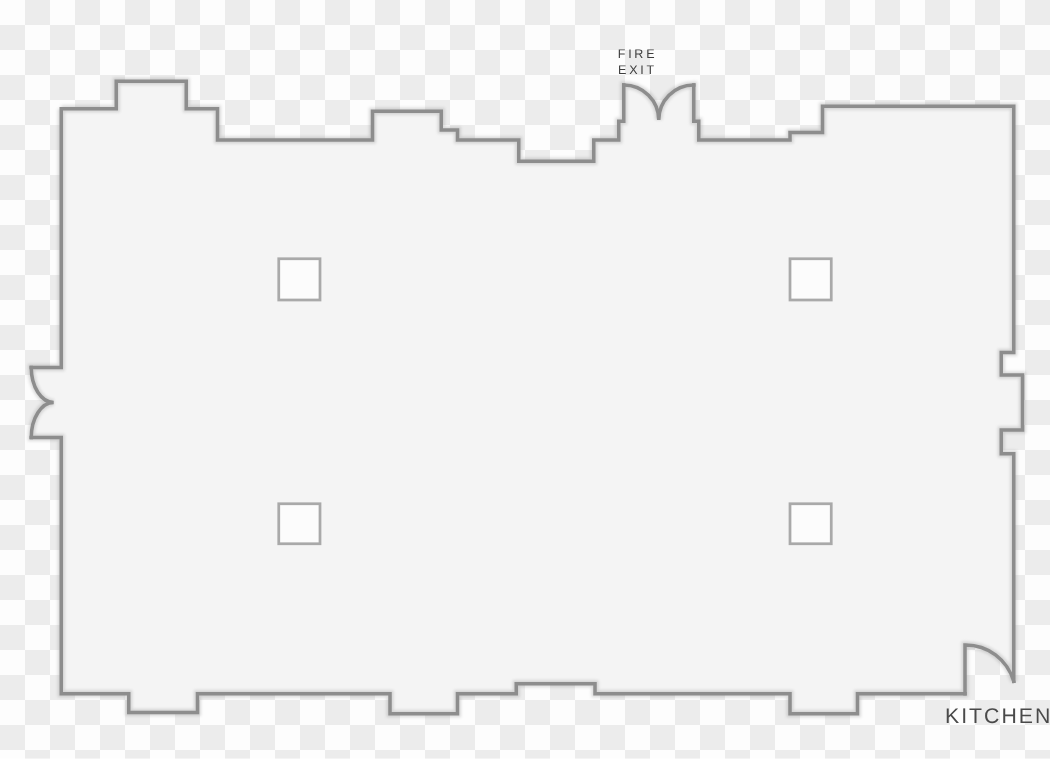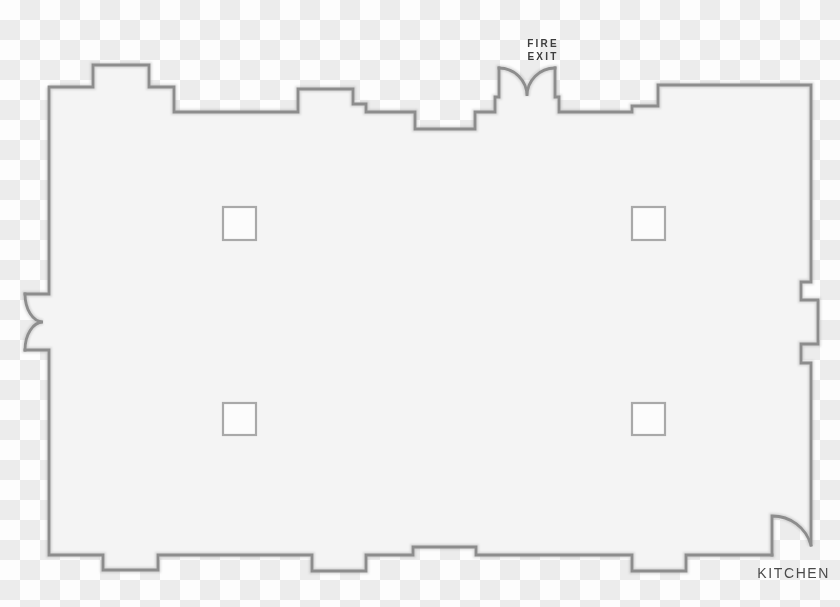--- a/index.html
+++ b/index.html
@@ -16,29 +16,28 @@
 
   svg.plan { position: absolute; left: 0; top: 0; }
 
   .room-fill   { fill: var(--room-fill); stroke: none; }
   .halo        { fill: none; stroke: var(--wall); stroke-width: 5.5; opacity: .32; filter: blur(1.1px); }
   .wall-stroke { fill: none; stroke: var(--wall); stroke-width: 2.8; stroke-linecap: square; stroke-linejoin: miter; }
   .pillar      { fill: var(--pillar-fill); stroke: var(--pillar-border); stroke-width: 2.2; }
 
   .label { position: absolute; text-align: center; text-transform: uppercase; }
   .label-fire-exit {
-    left: 508px; top: 37px; width: 70px;
-    font-size: 10px; font-weight: 700; letter-spacing: 2.2px; line-height: 13px;
+    left: 475px; top: 37px; width: 70px;
+    font-size: 10px; font-weight: 400; letter-spacing: 2.2px; line-height: 13px;
     color: var(--fire-exit-text);
   }
   .label-kitchen {
     left: 756px; top: 567px; width: 74px;
-    font-size: 14px; font-weight: 500; letter-spacing: 1.6px; line-height: 12px;
+    font-size: 17px; font-weight: 500; letter-spacing: 1.6px; line-height: 12px;
     color: var(--kitchen-text);
-    text-align: right;
   }
 </style>
 </head>
 <body>
 
 <div class="canvas">
 
   <svg class="plan" width="840" height="607" viewBox="0 0 840 607">
 
     <path class="room-fill" d="M49 87 L93 87 L93 65 L149 65 L149 87 L174 87 L174 112 L298 112 L298 89 L353 89 L353 104 L366 104 L366 112 L415 112 L415 129 L475 129 L475 112 L495 112 L495 97 L499 97 L499 68

